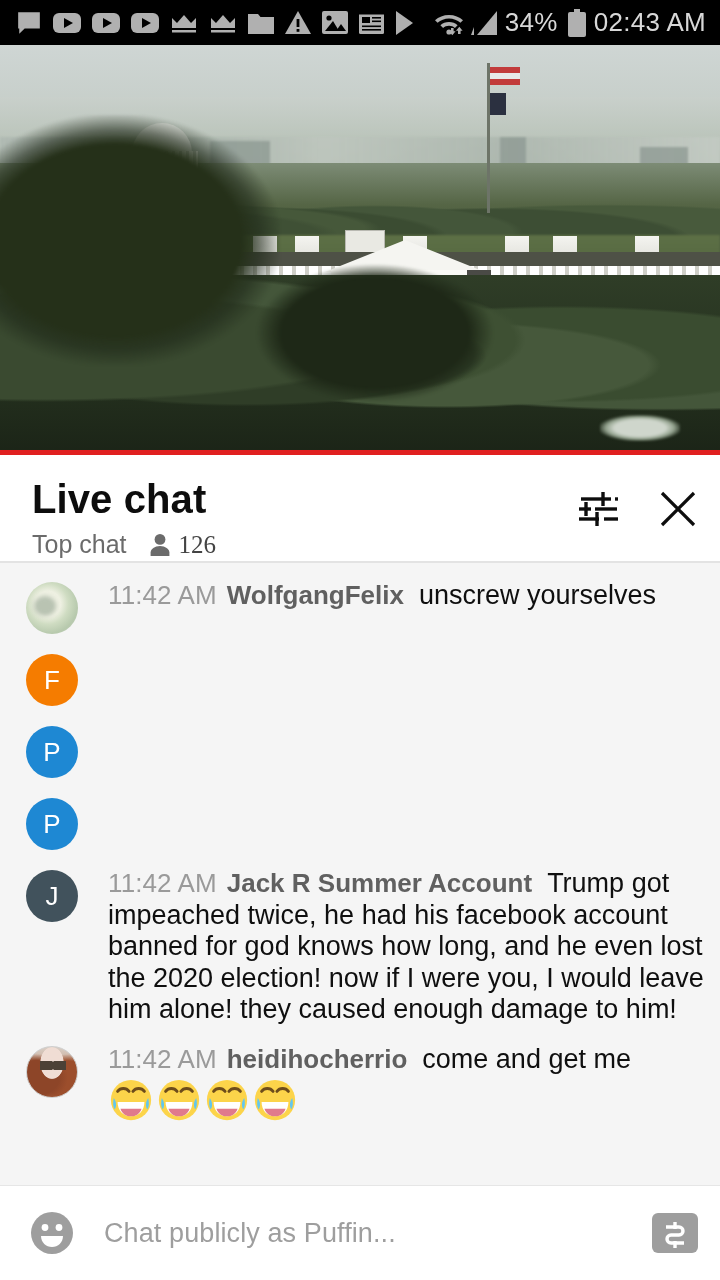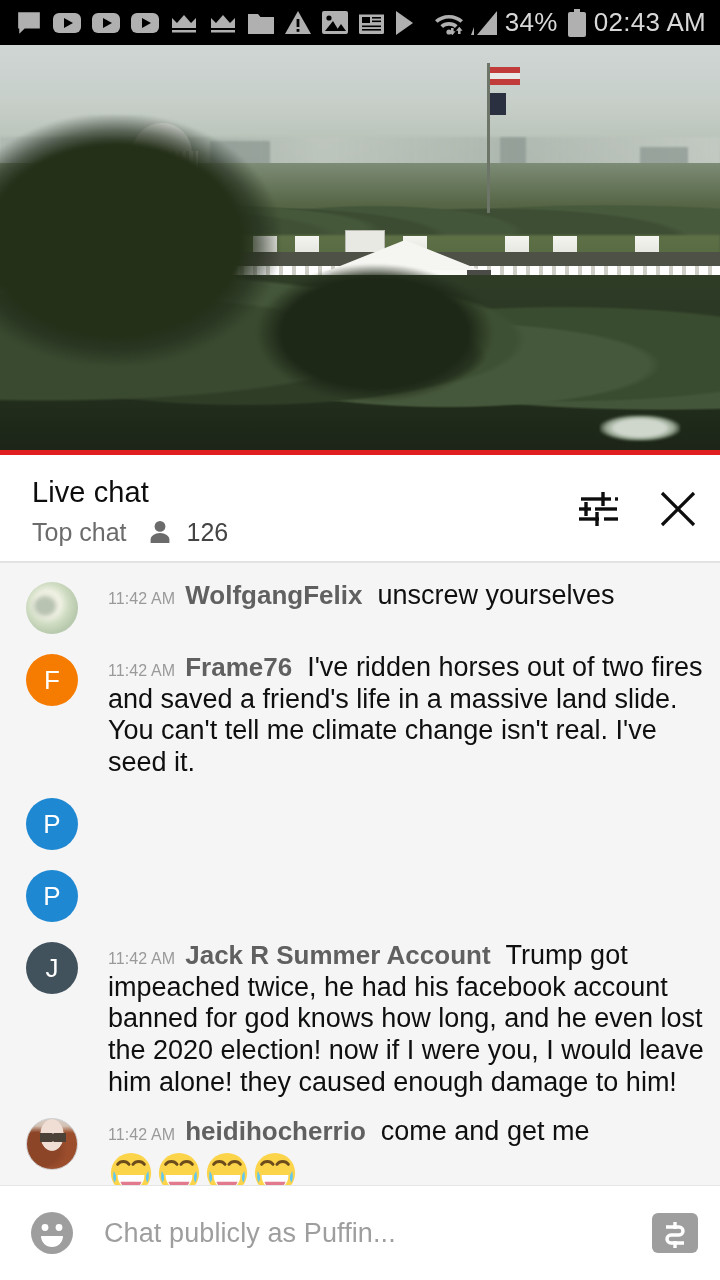--- a/index.html
+++ b/index.html
@@ -160,26 +160,26 @@
   }
 
   
   .chat-header{
     position:absolute; left:0; top:455px; width:720px; height:107px;
     background:#ffffff; display:flex; align-items:flex-start;
     padding:22px 20px 0 32px;
   }
   .ch-titles{ flex:1; }
   .ch-title{
-    font-size:29px; color:#0d0d0d; font-weight:400; line-height:1.1;
+    font-size:40px; color:#0d0d0d; font-weight:700; line-height:1.1;
     letter-spacing:.1px;
   }
   .ch-sub{ display:flex; align-items:center; margin-top:9px; }
   .ch-subtext{ font-size:25px; color:#6b6b6b; font-weight:400; }
-  .ch-viewers{ display:flex; align-items:center; margin-left:22px; gap:16px; }
+  .ch-viewers{ display:flex; align-items:center; margin-left:22px; gap:8px;font-family:Liberation Serif, serif; }
   .ch-count{ font-size:25px; color:#444444; }
   .ch-actions{ display:flex; align-items:center; gap:36px; padding-top:10px; }
   .hdr-btn{ display:flex; align-items:center; justify-content:center;
             width:44px; height:44px; cursor:pointer; }
   .hdr-divider{
     position:absolute; left:0; top:561px; width:720px; height:2px;
     background:#e3e3e3;
   }
 
   
@@ -218,21 +218,21 @@
     content:""; position:absolute; left:13px; top:14px; width:26px; height:9px;
     background:
       radial-gradient(circle at 22% 50%, #4c4136 0 36%, transparent 40%),
       radial-gradient(circle at 78% 50%, #4c4136 0 36%, transparent 40%);
   }
   .msg-body{
     flex:1; margin-left:30px;
     font-size:27px; line-height:1.17; color:#111111;
     word-wrap:break-word;
   }
-  .m-time{ color:#9a9a9a; font-size:16px; margin-right:10px; letter-spacing:.1px; }
+  .m-time{ color:#9a9a9a; font-size:26px; margin-right:10px; letter-spacing:.1px; }
   .m-author{ color:#606060; font-weight:700; font-size:26px; }
   .m-text{ color:#0f0f0f; font-size:27px; }
   .m-emojis{ display:block; font-size:40px; line-height:1.1; margin-top:2px; letter-spacing:1px; }
   .emo{ display:inline-block; width:46px; height:46px; margin-right:2px; vertical-align:-8px; }
 
   
   .inputbar{
     position:absolute; left:0; top:1185px; width:720px; height:95px;
     background:#ffffff; display:flex; align-items:center;
     padding:0 22px 0 28px; border-top:1px solid #e6e6e6;
@@ -427,23 +427,20 @@
       <div class="avatar photo-a"></div>
       <div class="msg-body">
         <span class="m-time">11:42 AM</span><span class="m-author">WolfgangFelix</span>&nbsp;&nbsp;<span class="m-text">unscrew yourselves</span>
       </div>
     </div>
 
     <div class="msg">
       <div class="avatar" style="background:#f57c00">
           <span>F</span>
         </div>
-      <div class="msg-body">
-        <span class="m-time">11:42 AM</span><span class="m-author">Frame76</span>&nbsp;&nbsp;<span class="m-text">I've ridden horses out of two fires and saved a friend's life in a massive land slide. You can't tell me climate change isn't real. I've seed it.</span>
-      </div>
     </div>
 
     <div class="msg">
       <div class="avatar" style="background:#1e88d3">
           <span>P</span>
         </div>
     </div>
 
     <div class="msg">
       <div class="avatar" style="background:#1e88d3">

